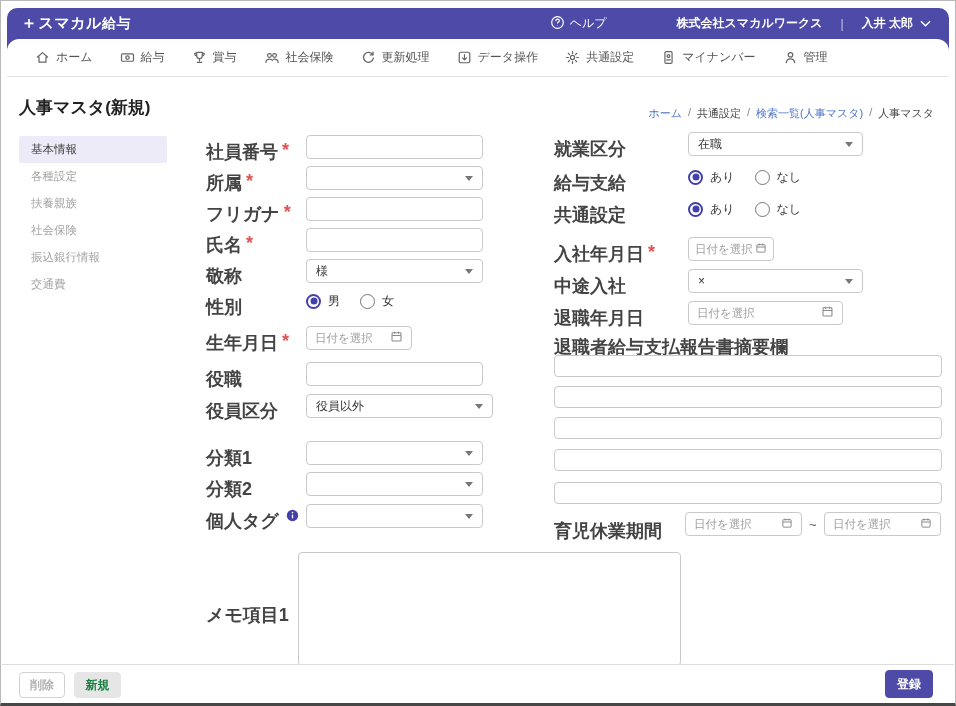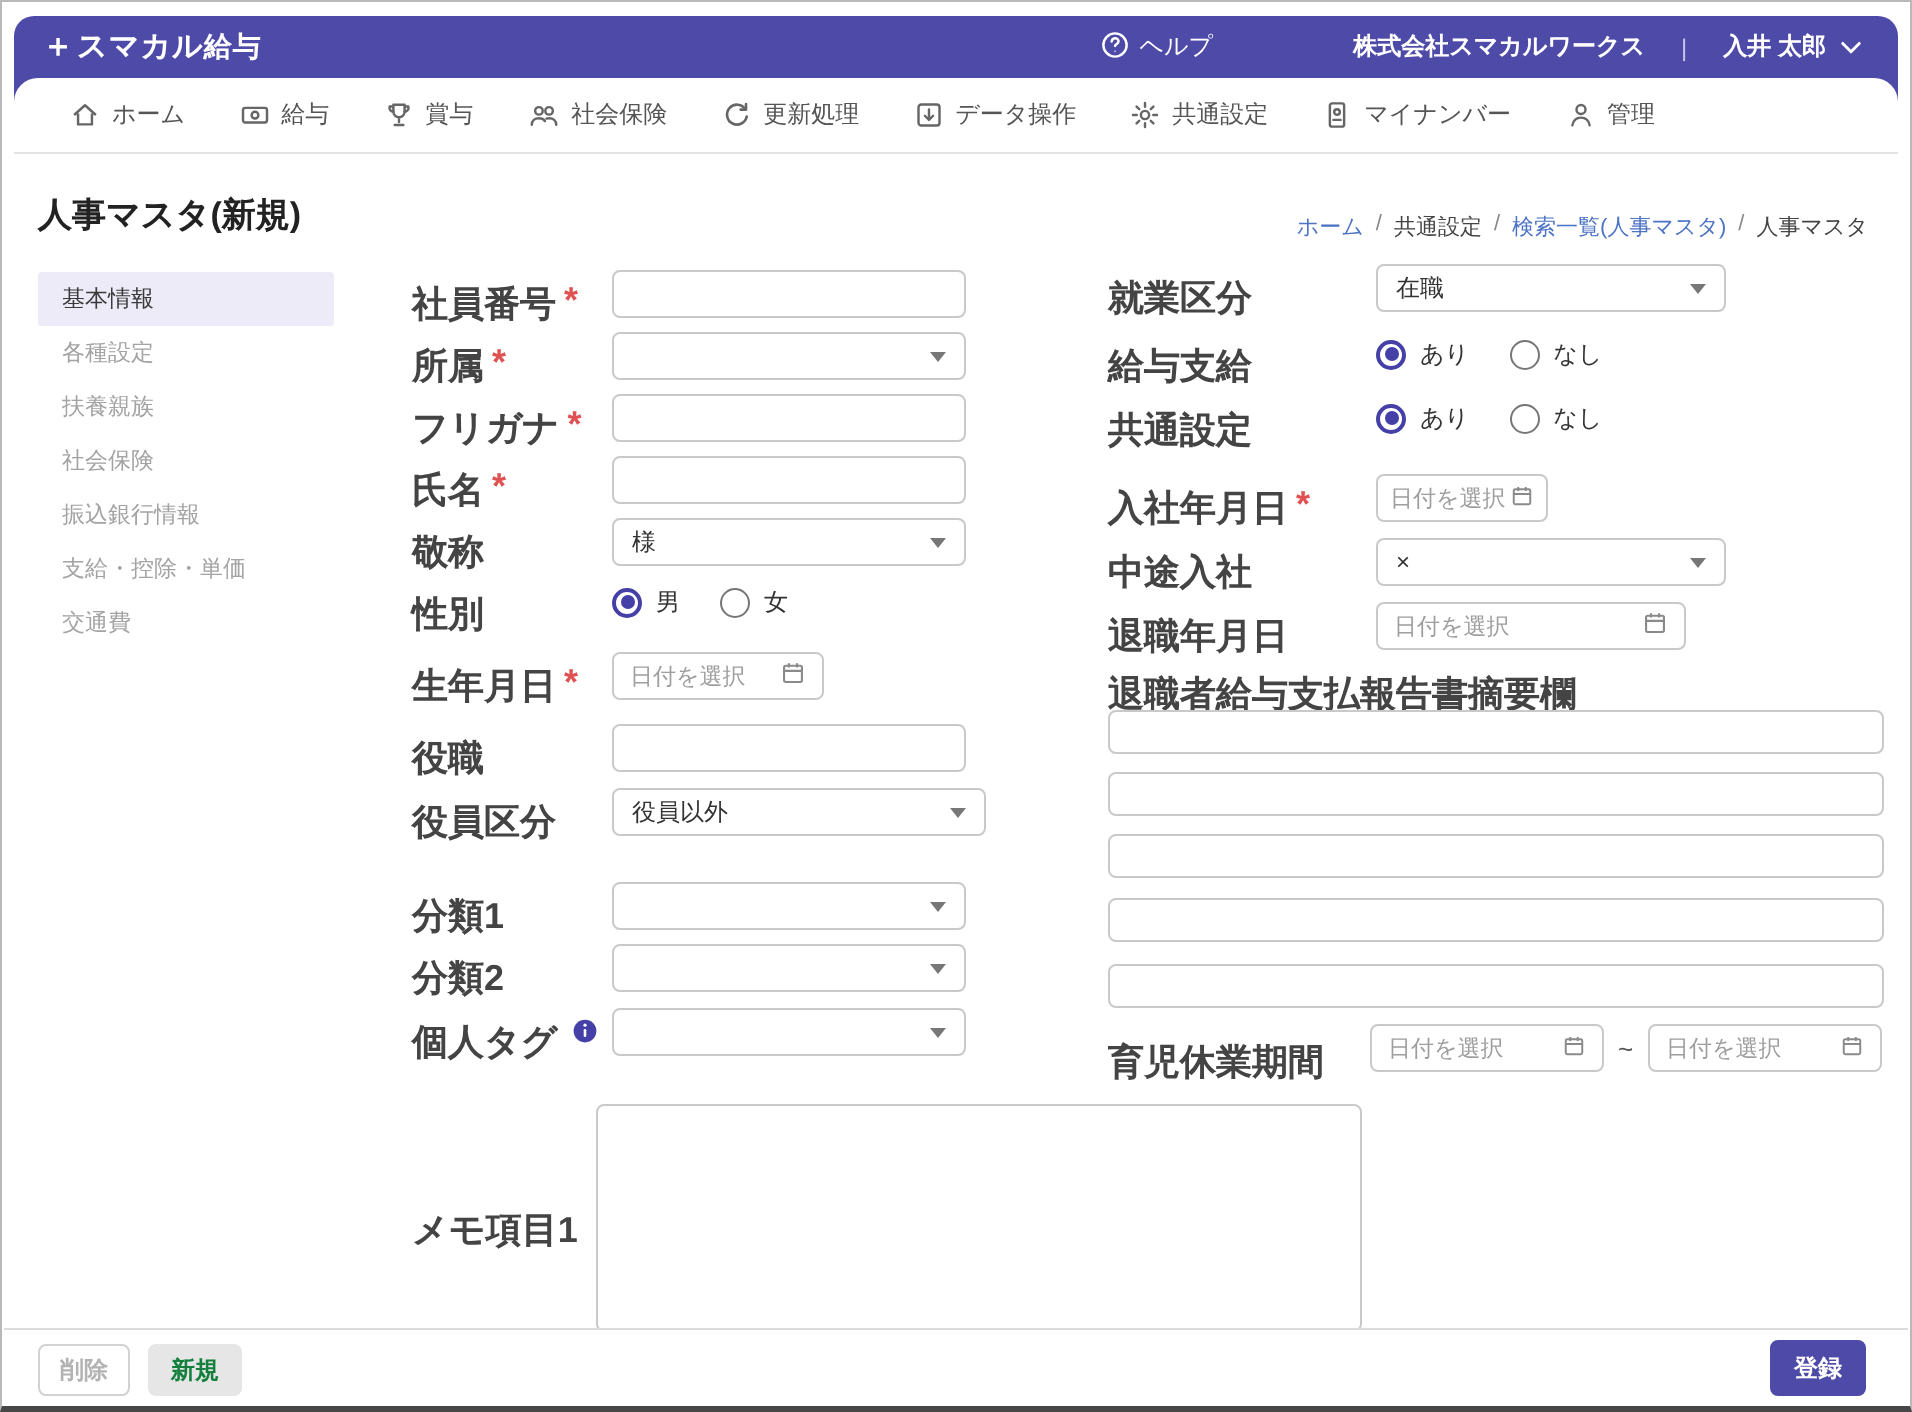--- a/index.html
+++ b/index.html
@@ -226,21 +226,20 @@
       <span class="bc-sep">/</span>
       <span class="bc-current">人事マスタ</span>
     </div>
 
     <div class="sidebar">
       <div class="side-item active">基本情報</div>
       <div class="side-item">各種設定</div>
       <div class="side-item">扶養親族</div>
       <div class="side-item">社会保険</div>
       <div class="side-item">振込銀行情報</div>
-      <div class="side-item">支給・控除・単価</div>
       <div class="side-item">交通費</div>
     </div>
 
     <div class="flabel" style="left:198px;top:62px">
       <span>社員番号</span>
         <span class="req">*</span>
     </div>
     <input class="tinput" style="left: 298px; top: 57px; width: 177px;">
 
     <div class="flabel" style="left:198px;top:93px">

